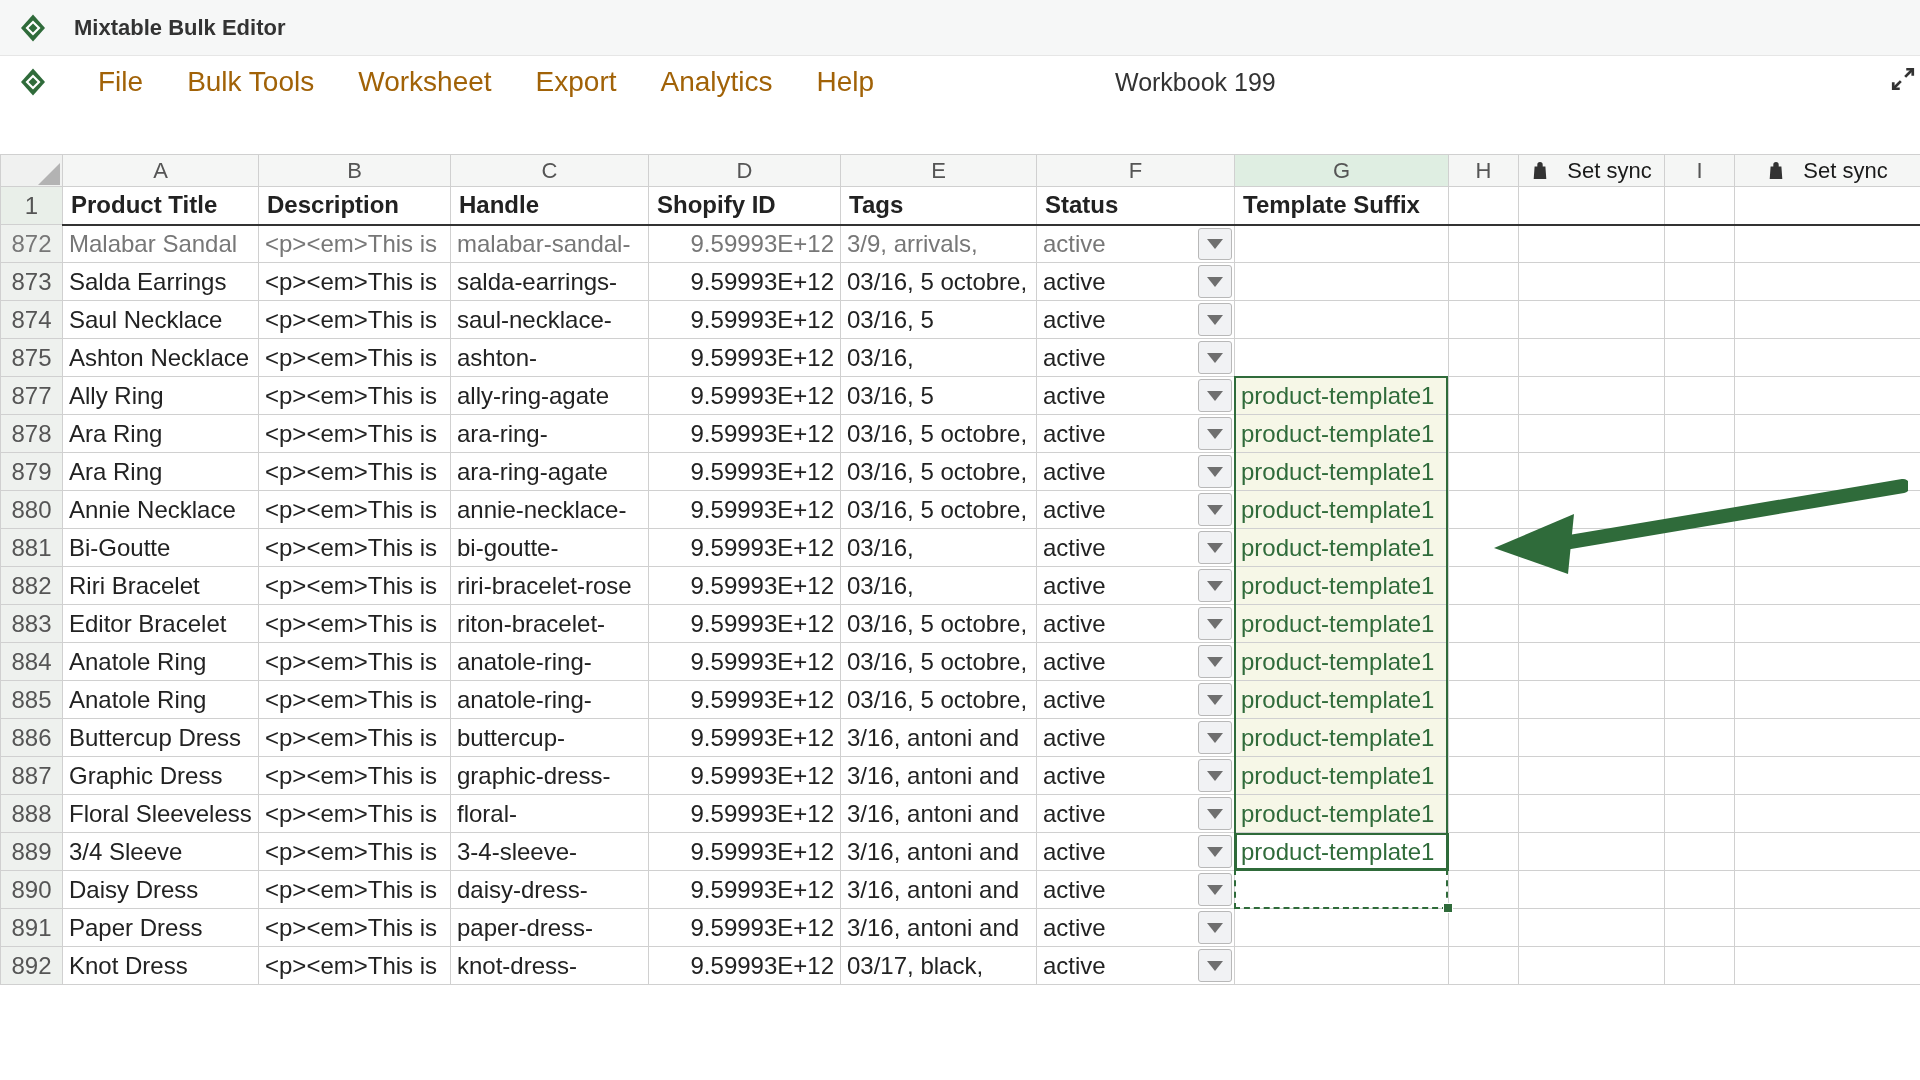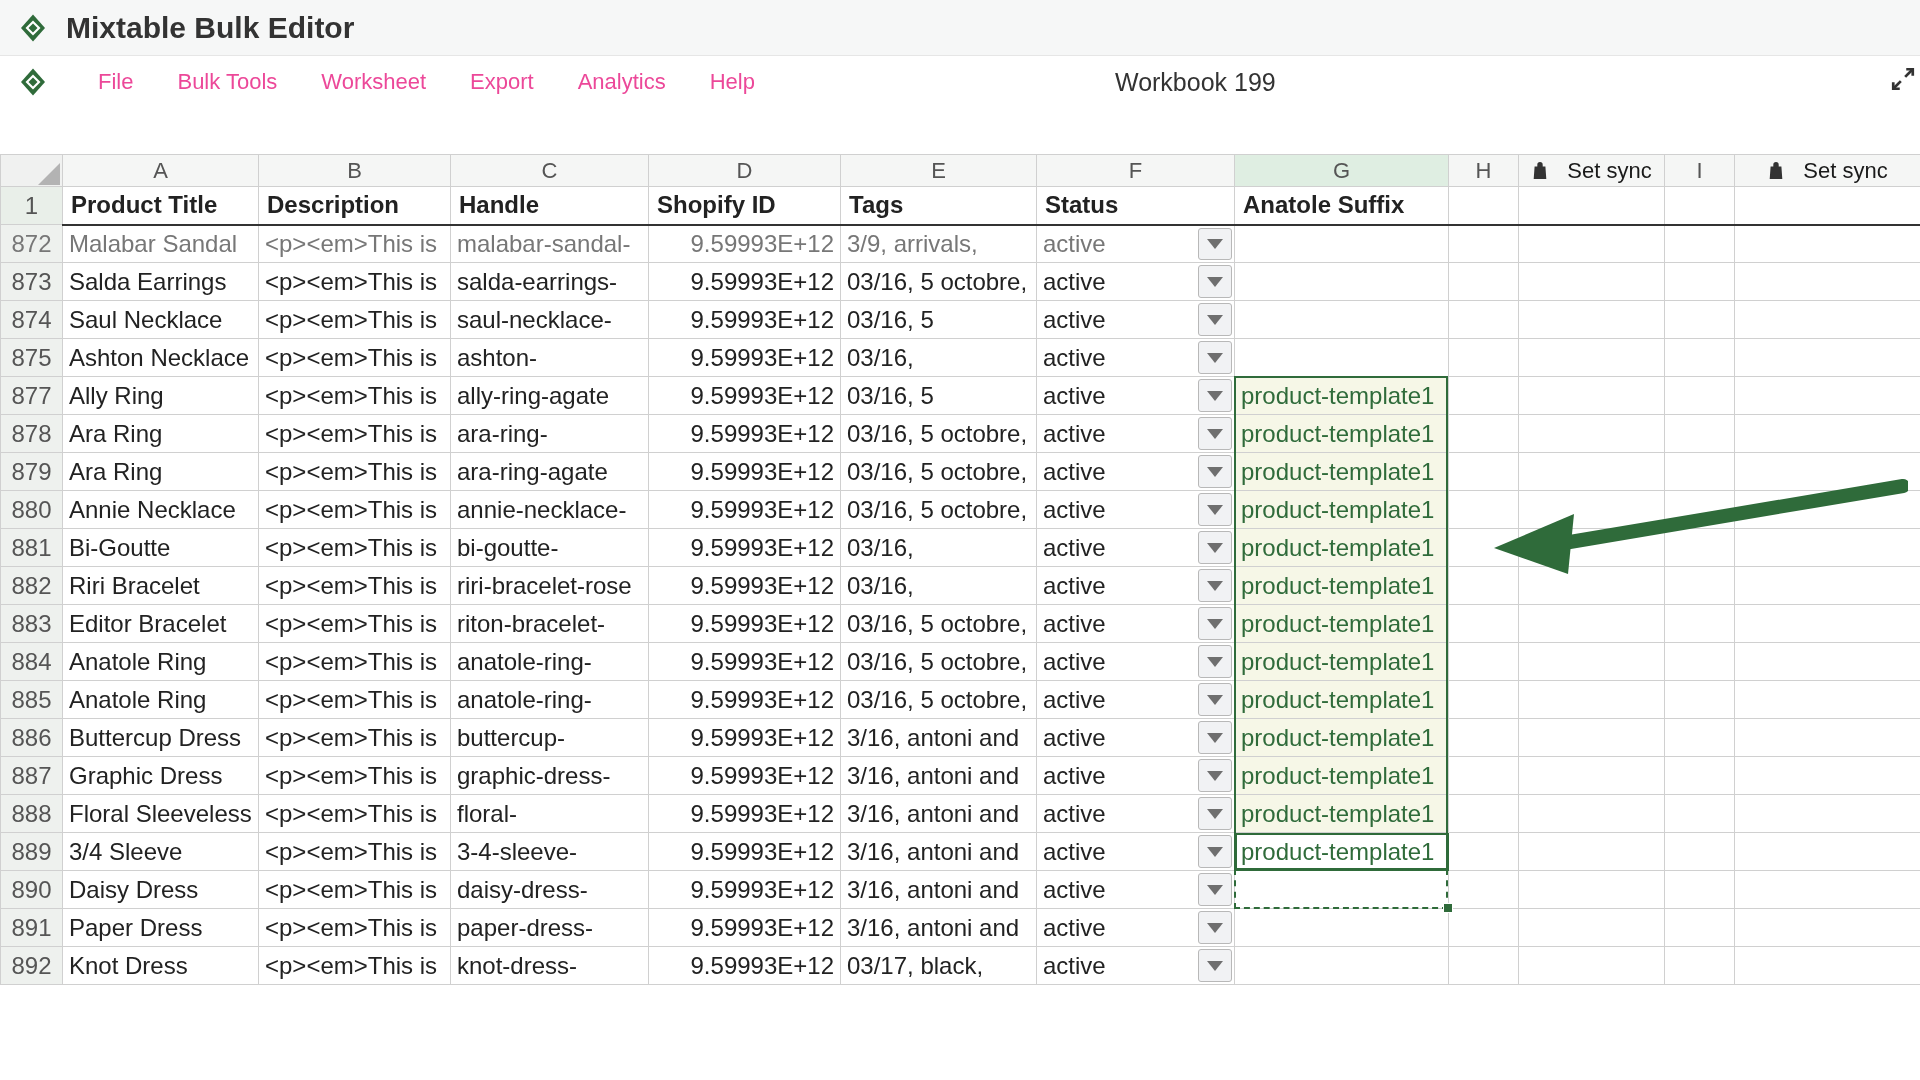--- a/index.html
+++ b/index.html
@@ -1,25 +1,25 @@
 <!DOCTYPE html>
 <html><head>
 <meta charset="utf-8">
 <style>
   * { box-sizing: border-box; margin: 0; padding: 0; }
   html, body { font-family: -apple-system, BlinkMacSystemFont, "Segoe UI", Arial, sans-serif; font-size: 14px; color: #222; background: #fff; }
   .app { width: 1920px; height: 1080px; position: relative; overflow: hidden; background: #fff; }
   
   .titlebar { height: 56px; background: #f6f7f7; display: flex; align-items: center; padding: 0 18px; gap: 18px; border-bottom: 1px solid #e6e6e6; }
   .titlebar .logo { width: 30px; height: 30px; }
-  .titlebar .title { font-size: 30px; font-weight: 600; color: #333; }
+  .titlebar .title { font-size: 22px; font-weight: 600; color: #333; margin-left: 8px; }
   
   .menubar { height: 52px; display: flex; align-items: center; padding: 0 18px; gap: 0; position: relative; }
   .menubar .logo-small { width: 30px; height: 30px; margin-right: 28px; }
-  .menubar .menu-item { font-size: 22px; color: #ec4899; padding: 6px 22px; cursor: pointer; white-space: nowrap; }
+  .menubar .menu-item { font-size: 28px; color: #a16207; padding: 6px 22px; cursor: pointer; white-space: nowrap; }
   .menubar .wb-title { font-size: 25px; color: #333; font-weight: 500; position: absolute; left: 50%; transform: translateX(120px); margin-left: 35px; }
   .menubar .expand { position: absolute; right: 4px; top: 10px; width: 26px; height: 26px; color: #333; }
   
   .formulabar { height: 46px; border-top: 1px solid #e0e0e0; border-bottom: 1px solid #e0e0e0; display: flex; align-items: center; padding: 0 22px; gap: 24px; }
   .formulabar .fx { font-style: italic; color: #888; font-size: 22px; font-family: "Times New Roman", serif; }
   .formulabar .formula { font-size: 24px; color: #333; flex: 1; }
   
   .sheet { position: absolute; top: 154px; left: 0; right: 0; bottom: 0; overflow: hidden; }
   table.grid { border-collapse: collapse; table-layout: fixed; width: 1920px; }
   table.grid th, table.grid td { border: 1px solid #d0d0d0; font-size: 24px; overflow: hidden; white-space: nowrap; text-overflow: clip; height: 38px; }
@@ -142,21 +142,21 @@
       </tr>
 
       <tr class="headerrow">
         <th class="rowhead">1</th>
         <td>Product Title</td>
         <td>Description</td>
         <td>Handle</td>
         <td>Shopify ID</td>
         <td>Tags</td>
         <td>Status</td>
-        <td>Anatole Suffix</td>
+        <td>Template Suffix</td>
         <td></td>
         <td></td>
         <td></td>
         <td></td>
       </tr>
 
       </tbody>
         <tbody id="rows-body">
           <tr class="cut">
             <th class="rowhead">872</th>

